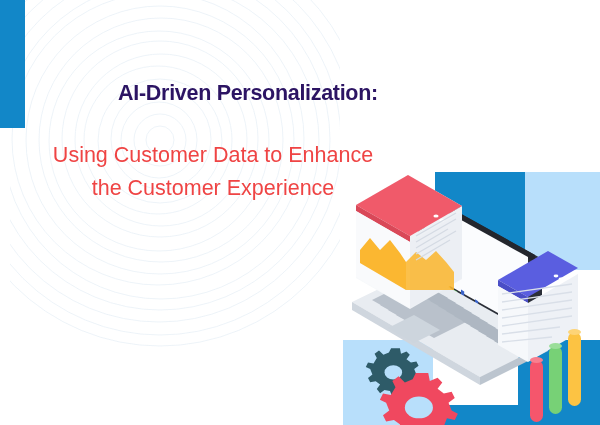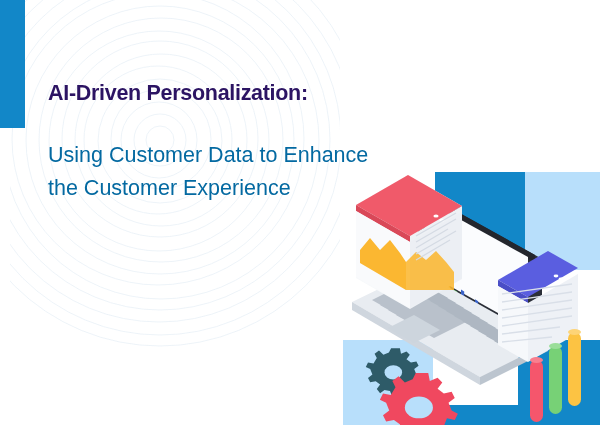--- a/index.html
+++ b/index.html
@@ -7,20 +7,21 @@
     padding: 0;
     background: #ffffff;
   }
   #canvas {
     position: relative;
     width: 600px;
     height: 425px;
     overflow: hidden;
     background: #ffffff;
     font-family: "Liberation Sans", sans-serif;
+    text-align: center;
   }
   
   .texture {
     position: absolute;
     left: 10px;
     top: -70px;
     width: 330px;
     height: 420px;
     opacity: 0.55;
     pointer-events: none;
@@ -46,21 +47,21 @@
     line-height: 1.1;
   }
   .subhead {
     position: absolute;
     left: 48px;
     top: 139px;
     width: 330px;
     margin: 0;
     font-size: 21.5px;
     font-weight: normal;
-    color: #0369a1;
+    color: #ef4444;
     line-height: 1.55;
   }
   .illustration {
     position: absolute;
     left: 330px;
     top: 150px;
     width: 275px;
     height: 280px;
   }
 </style>

